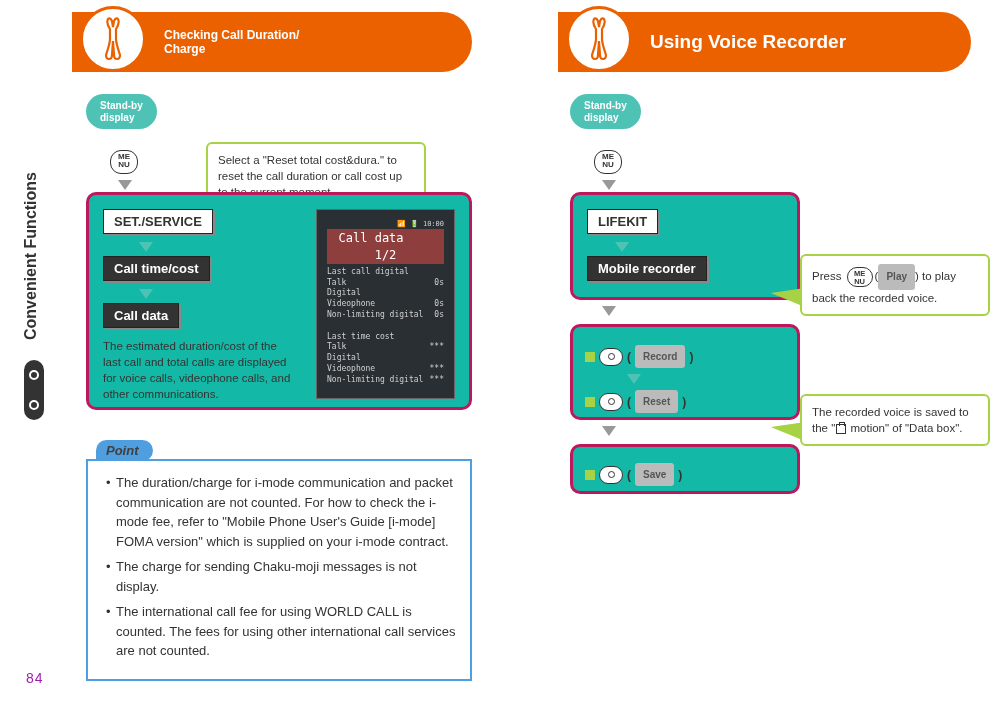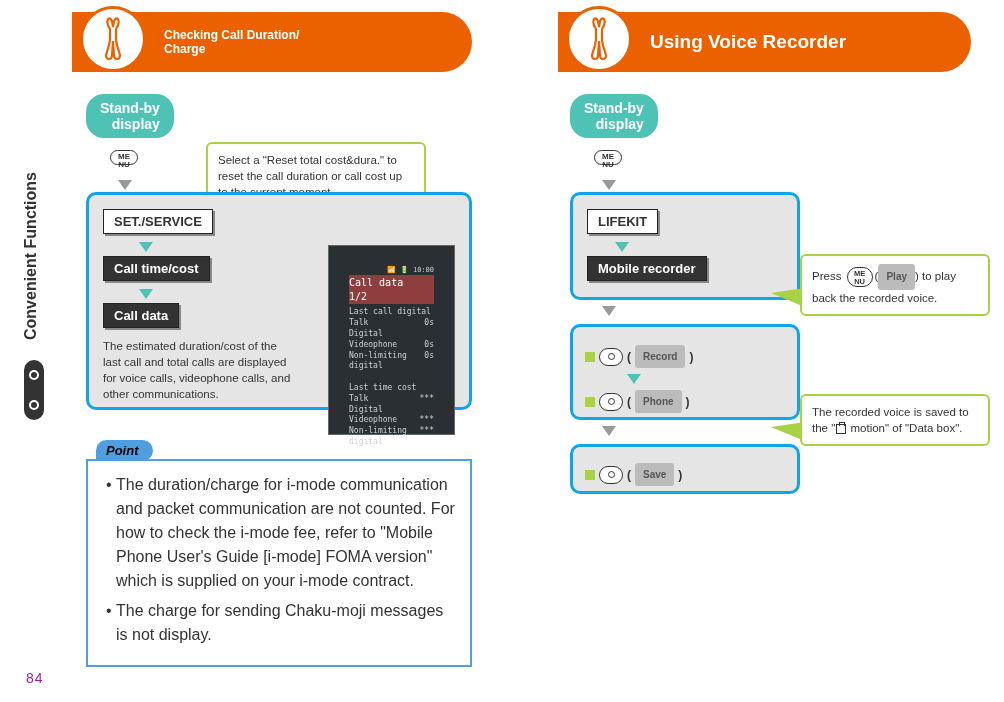--- a/index.html
+++ b/index.html
@@ -16,69 +16,69 @@
   
   .header-pill { position: absolute; height: 60px; border-radius: 0 30px 30px 0; background: #eb6100; display: flex; align-items: center; color: #fff; font-weight: bold; font-size: 12px; padding-left: 92px; padding-right: 24px; line-height:1.2;}
   .header-pill.left { left: 72px; top: 12px; width: 400px; }
   .header-pill.right { left: 558px; top: 12px; width: 413px; font-size: 19px; }
 
   .circle-icon { position: absolute; width: 66px; height: 66px; border-radius: 50%; background: #fff; border: 3px solid #eb6100; display:flex; align-items:center; justify-content:center; }
   .circle-icon.left { left: 80px; top: 6px; }
   .circle-icon.right { left: 566px; top: 6px; }
 
   
-  .standby { position: absolute; padding: 6px 14px; background: #4ec3b5; color: #fff; border-radius: 18px; text-align: right; font-size: 14px; font-weight: bold; line-height: 1.15; }
+  .standby { position: absolute; padding: 6px 14px; background: #4ec3b5; color: #fff; border-radius: 18px; text-align: left; font-size: 10px; font-weight: bold; line-height: 1.15; }
   .standby.left { left: 86px; top: 94px; }
   .standby.right { left: 570px; top: 94px; }
 
   
-  .menu-key { position: absolute; width: 28px; height: 15px; border: 1.5px solid #333; border-radius: 11px; background:#fff; font-size: 8px; line-height: 8px; text-align: center; padding-top: 2px; font-weight: bold; }
+  .menu-key { position: absolute; width: 28px; height: 24px; border: 1.5px solid #333; border-radius: 11px; background:#fff; font-size: 8px; line-height: 8px; text-align: center; padding-top: 2px; font-weight: bold; }
   .menu-key.left { left: 110px; top: 150px; }
   .menu-key.right { left: 594px; top: 150px; }
   .menu-key-inline { display:inline-block; width: 26px; height: 20px; border: 1.5px solid #333; border-radius: 10px; background:#fff; font-size: 7.5px; line-height: 8px; text-align: center; padding-top: 1.5px; font-weight: bold; vertical-align: middle; margin: 0 2px;}
 
   .arrowdown { width: 0; height: 0; border-left: 7px solid transparent; border-right: 7px solid transparent; border-top: 10px solid #999; margin: 4px auto; }
   .arrowdown.teal { border-top-color: #4ec3b5; }
   .arrow-con { position:absolute; }
   .arrow-con.l1 { left:118px; top:176px; }
   .arrow-con.r1 { left:602px; top:176px; }
 
   
-  .card { position: absolute; border: 3px solid #0ea5e9; border-radius: 10px; background: #e5e5e5; padding: 14px; }
+  .card { position: absolute; border: 3px solid #be185d; border-radius: 10px; background: #14b8a6; padding: 14px; }
   .card.left1 { left: 86px; top: 192px; width: 386px; height: 218px; }
   .card.right1 { left: 570px; top: 192px; width: 230px; height: 108px; padding:14px 14px 10px 14px;}
   .card.right2 { left: 570px; top: 324px; width: 230px; height: 96px; padding:12px;}
   .card.right3 { left: 570px; top: 444px; width: 230px; height: 50px; padding:10px 12px;}
 
   .arrow-con.r2 { left:602px; top:302px; }
   .arrow-con.r3 { left:602px; top:422px; }
 
   .menu-btn { display: inline-block; padding: 4px 10px; border: 1px solid #222; background: #fff; font-weight: bold; font-size: 13px; box-shadow: 2px 2px 0 #888; margin-bottom: 4px; }
   .menu-btn.dark { background: #333; color: #fff; box-shadow: 2px 2px 0 #888;}
 
   .card-desc { font-size: 11.5px; line-height: 1.4; color: #333; margin-top:6px; }
 
-  .phone-screen { position: absolute; right: 14px; top: 14px; width: 127px; height: 190px; background:#2a2f34; border:1px solid #666; color:#d0d0d0; font-family: monospace; font-size:8px; padding:20px; line-height:1.35;margin-top:36px;}
-  .phone-screen .title { background:#8f3e3e; color:#fff; font-size:10px; padding:1px 0; margin-bottom:3px;}
+  .phone-screen { position: absolute; right: 14px; top: 14px; width: 139px; height: 190px; background:#2a2f34; border:1px solid #666; color:#d0d0d0; font-family: monospace; font-size:8px; padding:10px; line-height:1.35;}
+  .phone-screen .title { background:#8f3e3e; color:#fff; text-align:center; font-size:12px; padding:1px 0; margin-bottom:3px;}
 
   
   .callout { position: absolute; background: #fff; border: 2.5px solid #a7d246; border-radius: 6px; padding: 8px 10px; font-size: 11.5px; line-height: 1.4; }
   .callout.c1 { left: 206px; top: 142px; width: 220px; }
   .callout.c2 { left: 800px; top: 254px; width: 190px; }
   .callout.c3 { left: 800px; top: 394px; width: 190px; }
   .callout-tail { position:absolute; width:0;height:0;}
   
   .tail1 { left:210px; top:200px; border-top:24px solid #a7d246; border-left:6px solid transparent; border-right:34px solid transparent; transform: rotate(12deg);}
   .tail2 { left:772px; top:290px; border-top:20px solid #a7d246; border-right:6px solid transparent; border-left:34px solid transparent; transform: rotate(-8deg);}
   .tail3 { left:772px; top:424px; border-top:20px solid #a7d246; border-right:6px solid transparent; border-left:34px solid transparent; transform: rotate(-8deg);}
 
   
   .point-wrap { position: absolute; left: 86px; top: 440px; width: 386px; }
-  .point-label { display:inline-block; background:#4f9ee0; color:#000000; font-style: italic; font-weight:bold; padding:3px 14px 3px 10px; border-radius: 12px 12px 12px 0; font-size:13px; position:relative; z-index:2; margin-left:10px;}
-  .point-box { border: 2px solid #4f9ee0; background: #fff; padding: 12px 14px 12px 18px; font-size: 16px; line-height: 1.5; margin-top:-2px;}
+  .point-label { display:inline-block; background:#4f9ee0; color:#404040; font-style: italic; font-weight:bold; padding:3px 14px 3px 10px; border-radius: 12px 12px 12px 0; font-size:13px; position:relative; z-index:2; margin-left:10px;}
+  .point-box { border: 2px solid #4f9ee0; background: #fff; padding: 12px 14px 12px 18px; font-size: 13px; line-height: 1.5; margin-top:-2px;}
   .point-box li { list-style: none; margin-bottom: 6px; position: relative; padding-left: 10px;}
   .point-box li::before { content: "•"; position:absolute; left:0; top:0; }
 
   
   .key-row { display:flex; align-items:center; gap:4px; margin:6px 0;}
   .sq { width:10px; height:10px; background:#a7d246;}
   .oval-key { display:inline-flex; align-items:center; justify-content:center; width: 24px; height:18px; border:1.5px solid #333; border-radius: 10px; background:#fff;}
   .oval-key .dot { width:7px; height:7px; border:1.5px solid #333; border-radius:50%;}
   .soft-label { display:inline-block; background:#bbb; color:#555; font-size:10px; padding:6px 8px; border-radius:3px; font-weight:bold; }
   .paren { font-weight:bold; }
@@ -162,20 +162,21 @@
         <span>***</span>
       </div>
   </div>
 </div>
 
 <div class="point-wrap">
   <span class="point-label">Point</span>
   <div class="point-box">
     <li>The duration/charge for i-mode communication and packet communication are not counted. For how to check the i-mode fee, refer to "Mobile Phone User's Guide [i-mode] FOMA version" which is supplied on your i-mode contract.</li>
     <li>The charge for sending Chaku-moji messages is not display.</li>
+    <li>The international call fee for using WORLD CALL is counted. The fees for using other international call services are not counted.</li>
   </div>
 </div>
 
 <div class="header-pill right">
   <span>Using Voice Recorder</span>
 </div>
 <div class="circle-icon right">
   <svg class="pliers" width="34" height="44" viewBox="0 0 34 44">
     <path d="M12 2 Q10 6 14 12 L14 22 Q14 26 10 38 Q10 42 13 42 Q16 42 16 38 L17 24 L18 38 Q18 42 21 42 Q24 42 24 38 Q20 26 20 22 L20 12 Q24 6 22 2 Q20 0 18 4 L17 10 L16 4 Q14 0 12 2 Z" fill="none" stroke="#eb6100" stroke-width="2.2"></path>
   </svg>
@@ -212,21 +213,21 @@
     <span class="soft-label">Record</span>
     <span class="paren">)</span>
   </div>
   <div class="arrowdown teal midarrow"></div>
   <div class="key-row">
     <span class="sq"></span>
     <span class="oval-key">
         <span class="dot"></span>
       </span>
     <span class="paren">(</span>
-    <span class="soft-label">Phone</span>
+    <span class="soft-label">Reset</span>
     <span class="paren">)</span>
   </div>
 </div>
 <div class="arrow-con r3">
     <div class="arrowdown"></div>
   </div>
 
 <div class="card right3">
   <div class="key-row">
     <span class="sq"></span>

